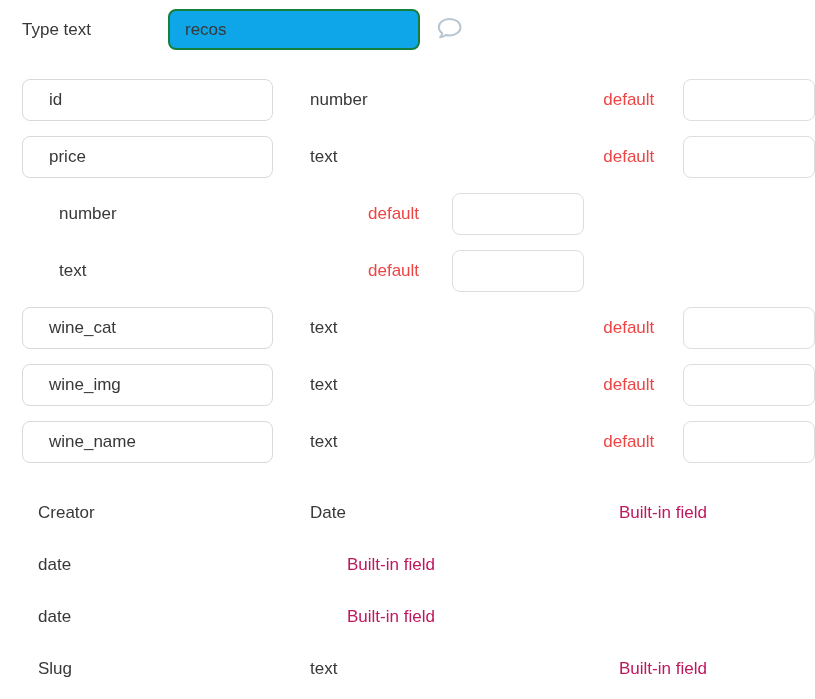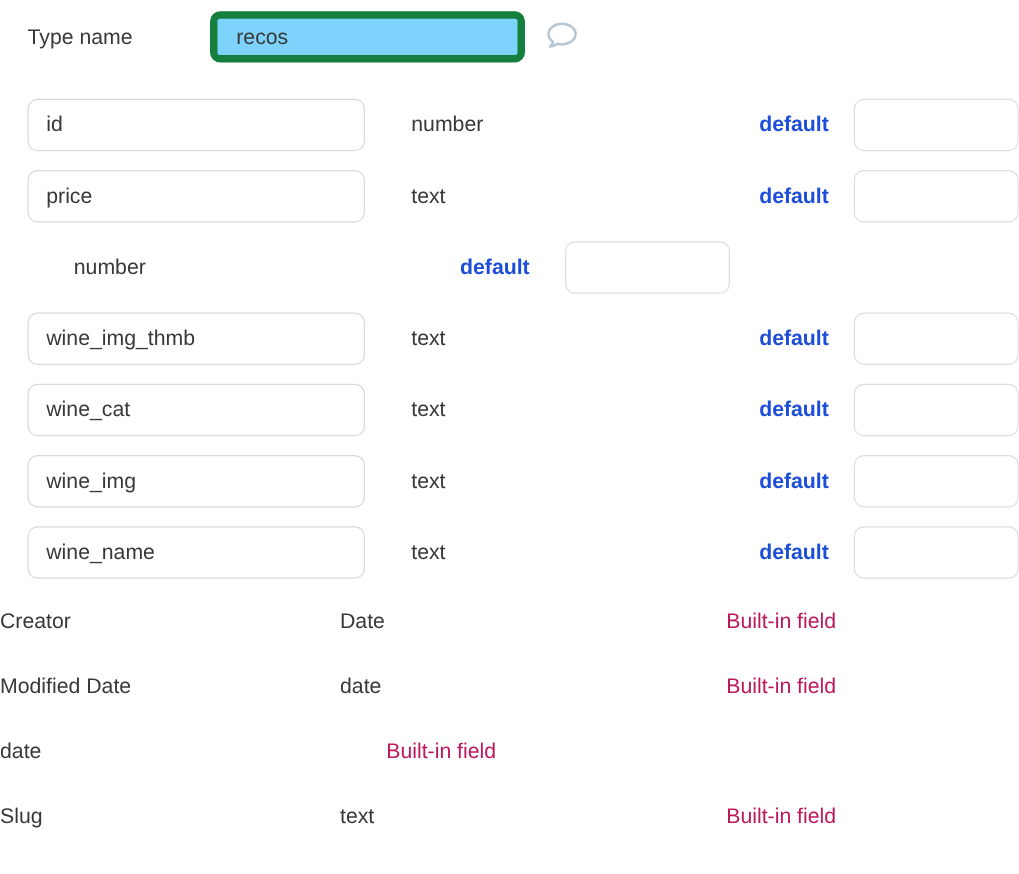--- a/index.html
+++ b/index.html
@@ -6,54 +6,54 @@
   html,body { background:#ffffff; }
   body {
     width:815px; height:699px; overflow:hidden; position:relative;
     font-family:"Liberation Sans", sans-serif;
     font-size:17px; color:#383838;
   }
   
   .header-row { display:flex; align-items:center; height:41px; margin:9px 0 0 22px; }
   .type-name-label { width:146px; }
   .type-name-input {
-    width:252px; height:41px; border:6px solid #15803d; border-radius:8px;
+    width:252px; height:41px; border:2px solid #15803d; border-radius:8px;
     padding:0 15px; font-family:"Liberation Sans", sans-serif; font-size:17px; color:#383838;
-    outline:none; background:#7dd3fc;
+    outline:none; background:#0ea5e9;
   }
   .comment-icon { margin-left:15px; display:flex; align-items:center; cursor:pointer; }
 
   
   .fields-list { margin-top:29px; }
   .field-row { display:flex; align-items:center; height:42px; margin:0 0 15px 22px; }
   .name-input {
-    width:270px; height:42px; border:1px solid #d9d9d9; border-radius:8px;
-    padding:0 14px; font-family:"Liberation Sans", sans-serif; font-size:17px; color:#383838;
+    width:251px; height:42px; border:1px solid #d9d9d9; border-radius:8px;
+    padding:0 26px; font-family:"Liberation Sans", sans-serif; font-size:17px; color:#383838;
     outline:none; background:#fff; flex:none;
   }
   .field-type { margin-left:37px; width:309px; }
-  .default-label { width:84px; color:#1d4ed8;font-weight:bold; }
+  .default-label { width:84px; color:#ef4444; }
   .default-input {
     width:132px; height:42px; border:1px solid #dedede; border-radius:8px;
     padding:0 12px; font-family:"Liberation Sans", sans-serif; font-size:17px; color:#383838;
     outline:none; background:#fff; flex:none;
   }
 
   
   .builtin-list { margin-top:-7px; }
-  .builtin-row { display:flex; align-items:center; height:52px; }
+  .builtin-row { display:flex; align-items:flex-end; height:52px; margin-left:38px; }
   .builtin-name { width:272px; }
   .builtin-type { width:309px; }
   .builtin-note { color:#be185d; }
 </style>
 </head>
 <body>
 
 <div class="header-row">
-  <div class="type-name-label">Type name</div>
+  <div class="type-name-label">Type text</div>
   <input class="type-name-input" type="text" value="recos" style="">
   <span class="comment-icon">
     <svg width="29" height="28" viewBox="0 0 29 28" fill="none">
       <path d="M25.5 11.2c0 4.6-4.9 8.3-11 8.3-1.3 0-2.6-.2-3.8-.5-1.4 1.3-3.4 2.2-5.6 2.3 1.2-1.1 2-2.5 2.2-4C5.1 15.8 3.8 13.6 3.8 11.2c0-4.6 4.9-8.3 10.8-8.3s10.9 3.7 10.9 8.3z" stroke="#b7c6d0" stroke-width="2" stroke-linejoin="round" fill="none"></path>
     </svg>
   </span>
 </div>
 
 <div class="fields-list">
 
@@ -71,21 +71,20 @@
       <input class="default-input" type="text" value="" style="">
     </div>
 
     <div class="field-row">
       <div class="field-type">number</div>
       <div class="default-label">default</div>
       <input class="default-input" type="text" value="" style="">
     </div>
 
     <div class="field-row">
-      <input class="name-input" type="text" value="wine_img_thmb" style="">
       <div class="field-type">text</div>
       <div class="default-label">default</div>
       <input class="default-input" type="text" value="" style="">
     </div>
 
     <div class="field-row">
       <input class="name-input" type="text" value="wine_cat" style="">
       <div class="field-type">text</div>
       <div class="default-label">default</div>
       <input class="default-input" type="text" value="" style="">
@@ -108,21 +107,20 @@
 
 <div class="builtin-list">
 
     <div class="builtin-row">
       <div class="builtin-name">Creator</div>
       <div class="builtin-type">Date</div>
       <div class="builtin-note">Built-in field</div>
     </div>
 
     <div class="builtin-row">
-      <div class="builtin-name">Modified Date</div>
       <div class="builtin-type">date</div>
       <div class="builtin-note">Built-in field</div>
     </div>
 
     <div class="builtin-row">
       <div class="builtin-type">date</div>
       <div class="builtin-note">Built-in field</div>
     </div>
 
     <div class="builtin-row">

